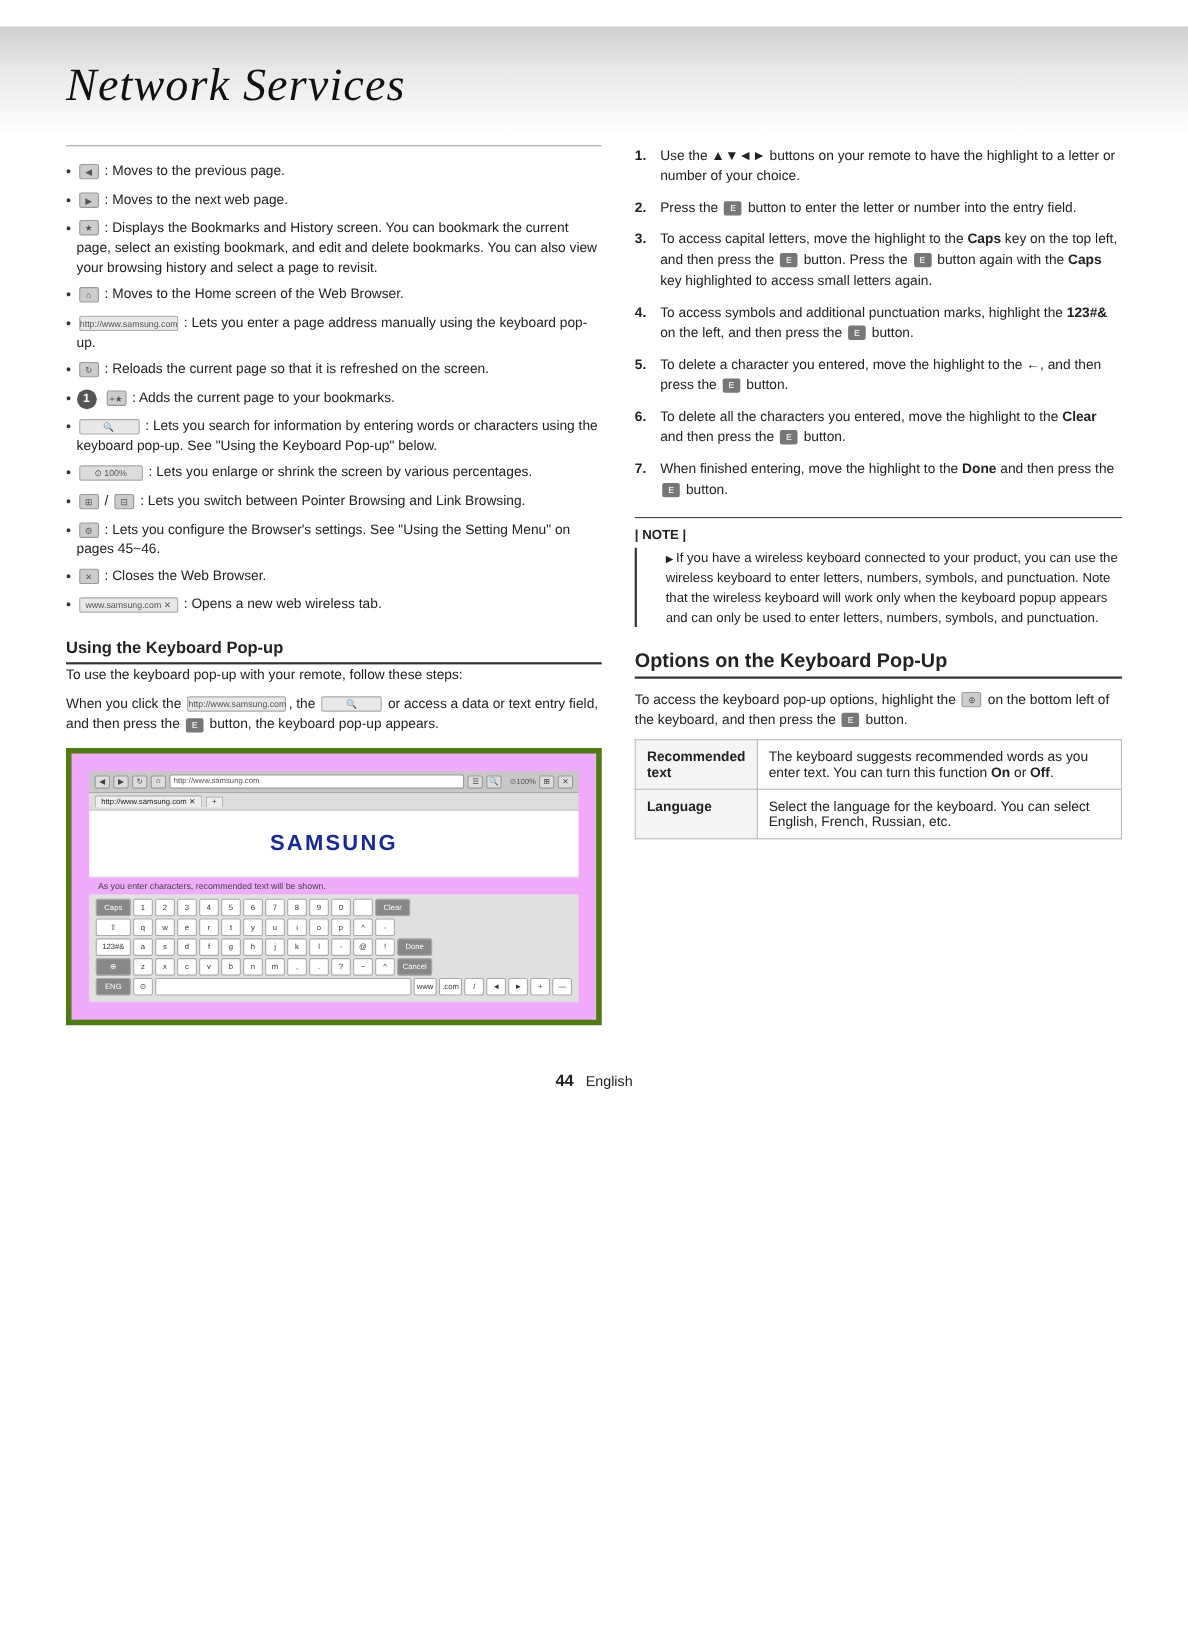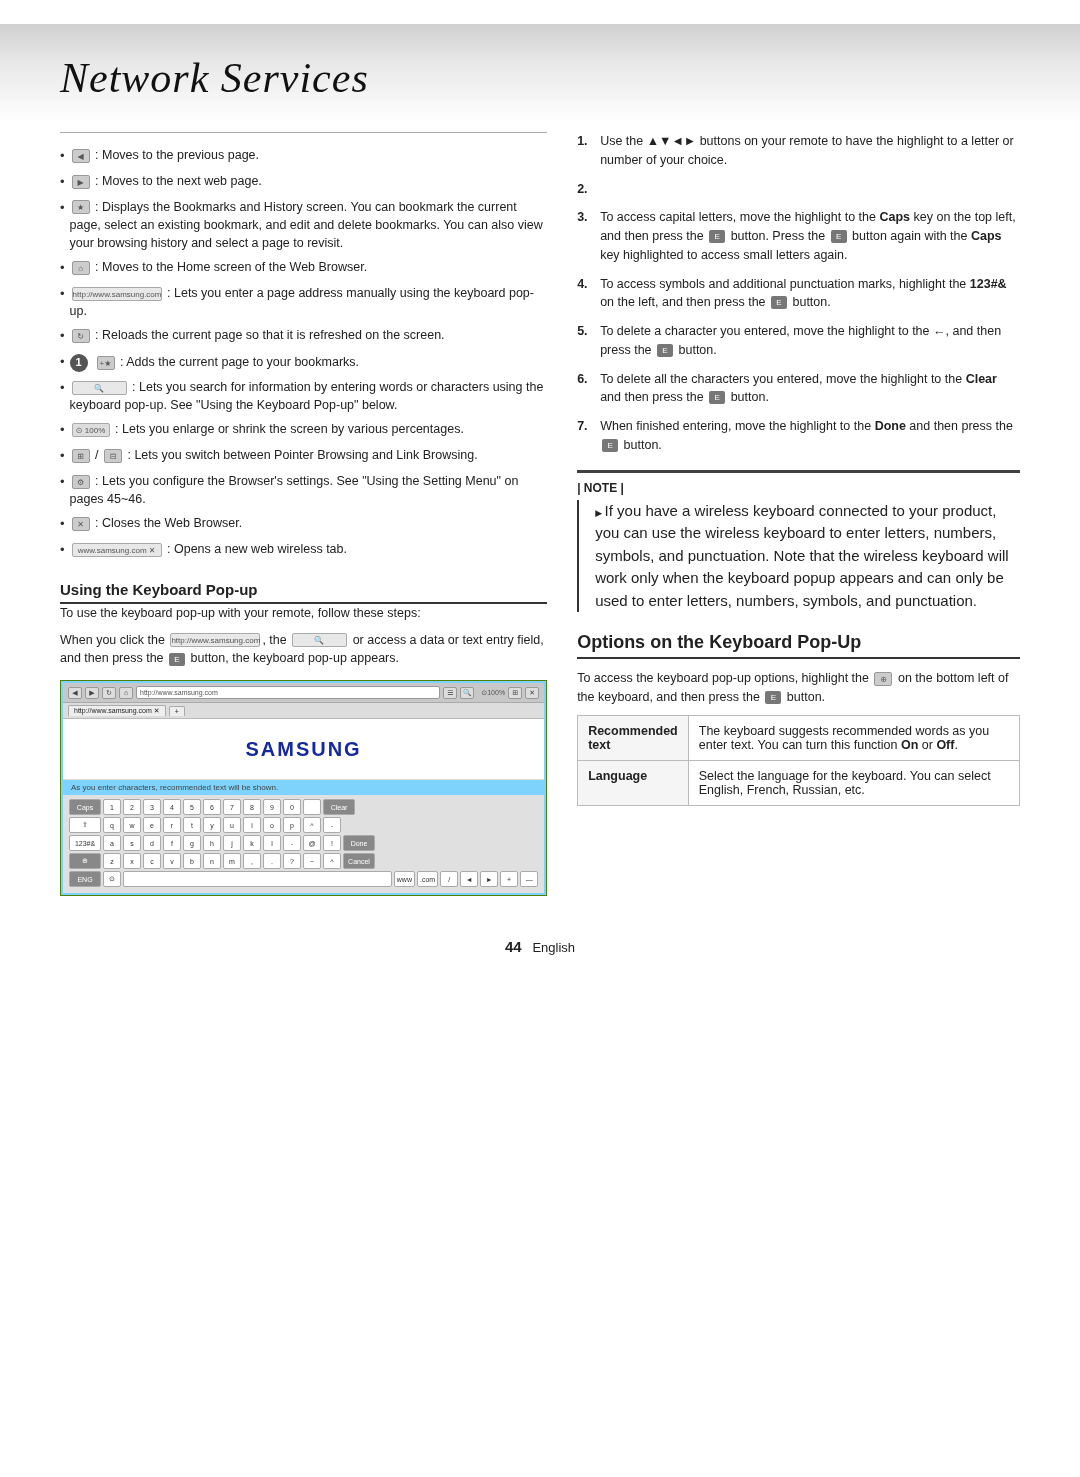--- a/index.html
+++ b/index.html
@@ -130,21 +130,21 @@
       text-align: center;
       line-height: 14px;
       color: #555;
       margin: 0 2px;
     }
     .icon-inline-pct {
       display: inline-block;
       background: #ddd;
       border: 1px solid #aaa;
       border-radius: 2px;
-      width: 38px;
+      width: 58px;
       height: 14px;
       vertical-align: middle;
       font-size: 8px;
       text-align: center;
       line-height: 14px;
       color: #555;
       margin: 0 2px;
     }
 
     
@@ -157,24 +157,24 @@
     }
 
     .section-text {
       font-size: 12.5px;
       line-height: 1.5;
       margin-bottom: 8px;
     }
 
     
     .keyboard-mockup {
-      border: 1px solid #4d7c0f;
-      background: #7dd3fc;
+      border: 5px solid #4d7c0f;
+      background: #f0abfc;
       margin: 12px 0;
-      padding: 2px;
+      padding: 16px;
       font-size: 10px;
     }
 
     .kb-toolbar {
       background: #c8c8c8;
       display: flex;
       align-items: center;
       padding: 3px 5px;
       gap: 3px;
       border-bottom: 1px solid #aaa;
@@ -315,36 +315,36 @@
       width: 16px;
       height: 13px;
       vertical-align: middle;
       text-align: center;
       line-height: 13px;
       margin: 0 2px;
     }
 
     
     .note-box {
-      border-top: 3px solid #404040;
+      border-top: 1px solid #404040;
       margin-top: 15px;
       padding-top: 8px;
       font-size: 12px;
     }
 
     .note-label {
       font-weight: bold;
       font-size: 12px;
       margin-bottom: 5px;
     }
 
     .note-text {
-      font-size: 15px;
+      font-size: 12px;
       line-height: 1.5;
-      padding-left: 16px;
+      padding-left: 26px;
       border-left: 2px solid #333;
     }
 
     .note-text::before {
       content: '▶ ';
       font-size: 9px;
     }
 
     
     .options-heading {
@@ -582,20 +582,21 @@
 
   <div class="right-col">
 
     <ol class="numbered-list">
       <li>
         <span class="num-label">1.</span>
         <span>Use the ▲▼◄► buttons on your remote to have the highlight to a letter or number of your choice.</span>
       </li>
       <li>
         <span class="num-label">2.</span>
+        <span>Press the <span class="enter-btn-icon">E</span> button to enter the letter or number into the entry field.</span>
       </li>
       <li>
         <span class="num-label">3.</span>
         <span>To access capital letters, move the highlight to the <strong>Caps</strong> key on the top left, and then press the <span class="enter-btn-icon">E</span> button. Press the <span class="enter-btn-icon">E</span> button again with the <strong>Caps</strong> key highlighted to access small letters again.</span>
       </li>
       <li>
         <span class="num-label">4.</span>
         <span>To access symbols and additional punctuation marks, highlight the <strong>123#&amp;</strong> on the left, and then press the <span class="enter-btn-icon">E</span> button.</span>
       </li>
       <li>

